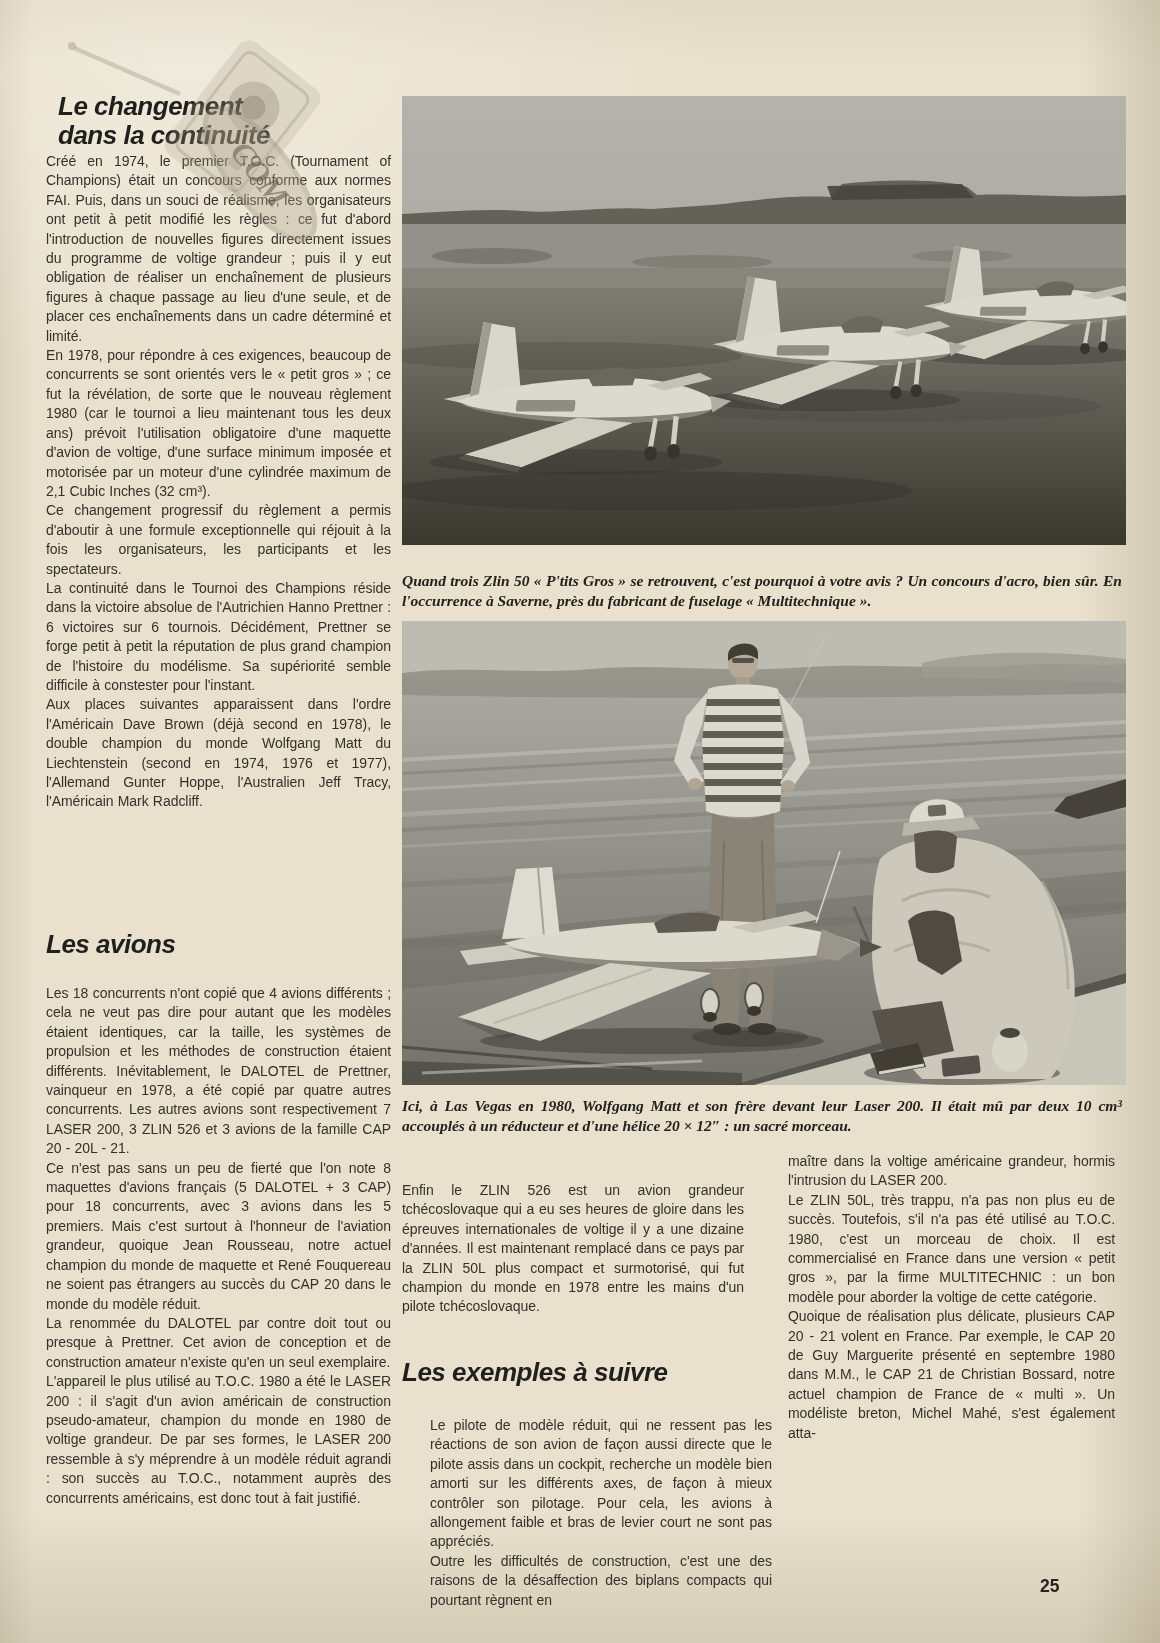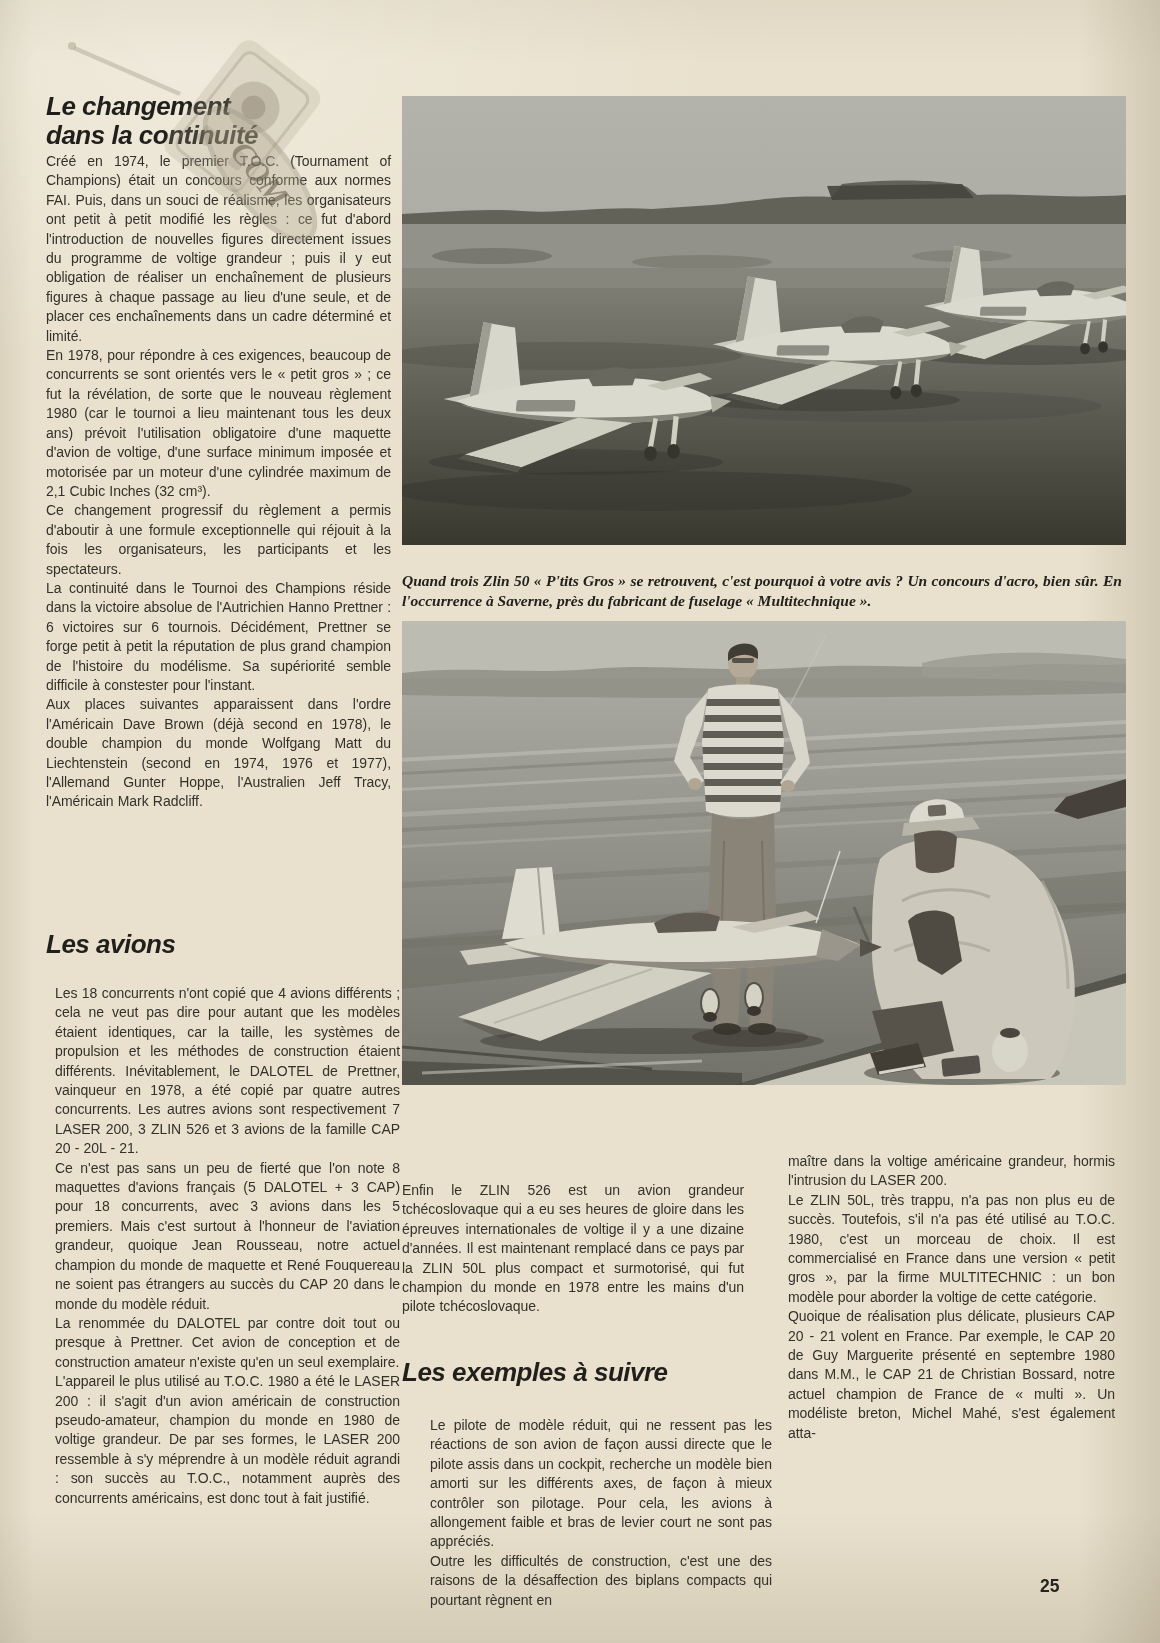--- a/index.html
+++ b/index.html
@@ -26,36 +26,36 @@
   }
   .pageno { font-weight:bold; font-size:17.5px; color:#26241f; }
   svg.photo { display:block; }
   .wm { pointer-events:none; }
 </style>
 </head>
 <body>
 
 <div class="page">
 
-  <div class="abs headline" style="left:46px; top:92px; width:345px;">
+  <div class="abs headline" style="left:58px; top:92px; width:345px;">
     <div>Le changement</div>
     <div>dans la continuité</div>
   </div>
 
   <div class="abs col" style="left:46px; top:152px; width:345px;">
     <p>Créé en 1974, le premier T.O.C. (Tournament of Champions) était un concours conforme aux normes FAI. Puis, dans un souci de réalisme, les organisateurs ont petit à petit modifié les règles : ce fut d'abord l'introduction de nouvelles figures directement issues du programme de voltige grandeur ; puis il y eut obligation de réaliser un enchaînement de plusieurs figures à chaque passage au lieu d'une seule, et de placer ces enchaînements dans un cadre déterminé et limité.</p>
     <p>En 1978, pour répondre à ces exigences, beaucoup de concurrents se sont orientés vers le « petit gros » ; ce fut la révélation, de sorte que le nouveau règlement 1980 (car le tournoi a lieu maintenant tous les deux ans) prévoit l'utilisation obligatoire d'une maquette d'avion de voltige, d'une surface minimum imposée et motorisée par un moteur d'une cylindrée maximum de 2,1 Cubic Inches (32 cm³).</p>
     <p>Ce changement progressif du règlement a permis d'aboutir à une formule exceptionnelle qui réjouit à la fois les organisateurs, les participants et les spectateurs.</p>
     <p>La continuité dans le Tournoi des Champions réside dans la victoire absolue de l'Autrichien Hanno Prettner : 6 victoires sur 6 tournois. Décidément, Prettner se forge petit à petit la réputation de plus grand champion de l'histoire du modélisme. Sa supériorité semble difficile à constester pour l'instant.</p>
     <p>Aux places suivantes apparaissent dans l'ordre l'Américain Dave Brown (déjà second en 1978), le double champion du monde Wolfgang Matt du Liechtenstein (second en 1974, 1976 et 1977), l'Allemand Gunter Hoppe, l'Australien Jeff Tracy, l'Américain Mark Radcliff.</p>
   </div>
 
   <div class="abs headline" style="left:46px; top:930px;">Les avions</div>
 
-  <div class="abs col" style="left:46px; top:984px; width:345px;margin-left:9px;">
+  <div class="abs col" style="left:46px; top:984px; width:345px;">
     <p>Les 18 concurrents n'ont copié que 4 avions différents ; cela ne veut pas dire pour autant que les modèles étaient identiques, car la taille, les systèmes de propulsion et les méthodes de construction étaient différents. Inévitablement, le DALOTEL de Prettner, vainqueur en 1978, a été copié par quatre autres concurrents. Les autres avions sont respectivement 7 LASER 200, 3 ZLIN 526 et 3 avions de la famille CAP 20 - 20L - 21.</p>
     <p>Ce n'est pas sans un peu de fierté que l'on note 8 maquettes d'avions français (5 DALOTEL + 3 CAP) pour 18 concurrents, avec 3 avions dans les 5 premiers. Mais c'est surtout à l'honneur de l'aviation grandeur, quoique Jean Rousseau, notre actuel champion du monde de maquette et René Fouquereau ne soient pas étrangers au succès du CAP 20 dans le monde du modèle réduit.</p>
     <p>La renommée du DALOTEL par contre doit tout ou presque à Prettner. Cet avion de conception et de construction amateur n'existe qu'en un seul exemplaire.</p>
     <p>L'appareil le plus utilisé au T.O.C. 1980 a été le LASER 200 : il s'agit d'un avion américain de construction pseudo-amateur, champion du monde en 1980 de voltige grandeur. De par ses formes, le LASER 200 ressemble à s'y méprendre à un modèle réduit agrandi : son succès au T.O.C., notamment auprès des concurrents américains, est donc tout à fait justifié.</p>
   </div>
 
   <div class="abs" style="left:402px; top:96px;">
     <svg class="photo" width="724" height="449" viewBox="0 0 724 449" role="img">
       <defs>
         <linearGradient id="sky1" x1="0" y1="0" x2="0" y2="1">
@@ -205,20 +205,21 @@
         <ellipse cx="308" cy="396" rx="7" ry="5" fill="#3a362f"></ellipse>
         <ellipse cx="352" cy="390" rx="7" ry="5" fill="#3a362f"></ellipse>
         <line x1="414" y1="302" x2="438" y2="230" stroke="#d9d6cb" stroke-width="1.5"></line>
         <rect x="540" y="436" width="38" height="18" rx="3" fill="#55504a" transform="rotate(-6 559 445)"></rect>
         <ellipse cx="608" cy="430" rx="18" ry="21" fill="#d8d5c9"></ellipse>
         <ellipse cx="608" cy="412" rx="10" ry="5" fill="#4a463e"></ellipse>
       </g>
     </svg>
   </div>
 
+  <div class="abs caption" style="left:402px; top:1096px; width:720px;">Ici, à Las Vegas en 1980, Wolfgang Matt et son frère devant leur Laser 200. Il était mû par deux 10 cm³ accouplés à un réducteur et d'une hélice 20 × 12″ : un sacré morceau.</div>
 
   <div class="abs col" style="left:402px; top:1152px; width:342px;margin-top:29px;">
     <p>Enfin le ZLIN 526 est un avion grandeur tchécoslovaque qui a eu ses heures de gloire dans les épreuves internationales de voltige il y a une dizaine d'années. Il est maintenant remplacé dans ce pays par la ZLIN 50L plus compact et surmotorisé, qui fut champion du monde en 1978 entre les mains d'un pilote tchécoslovaque.</p>
   </div>
 
   <div class="abs headline" style="left:402px; top:1358px;">Les exemples à suivre</div>
 
   <div class="abs col" style="left:402px; top:1416px; width:342px;margin-left:28px;">
     <p>Le pilote de modèle réduit, qui ne ressent pas les réactions de son avion de façon aussi directe que le pilote assis dans un cockpit, recherche un modèle bien amorti sur les différents axes, de façon à mieux contrôler son pilotage. Pour cela, les avions à allongement faible et bras de levier court ne sont pas appréciés.</p>
     <p>Outre les difficultés de construction, c'est une des raisons de la désaffection des biplans compacts qui pourtant règnent en</p>

